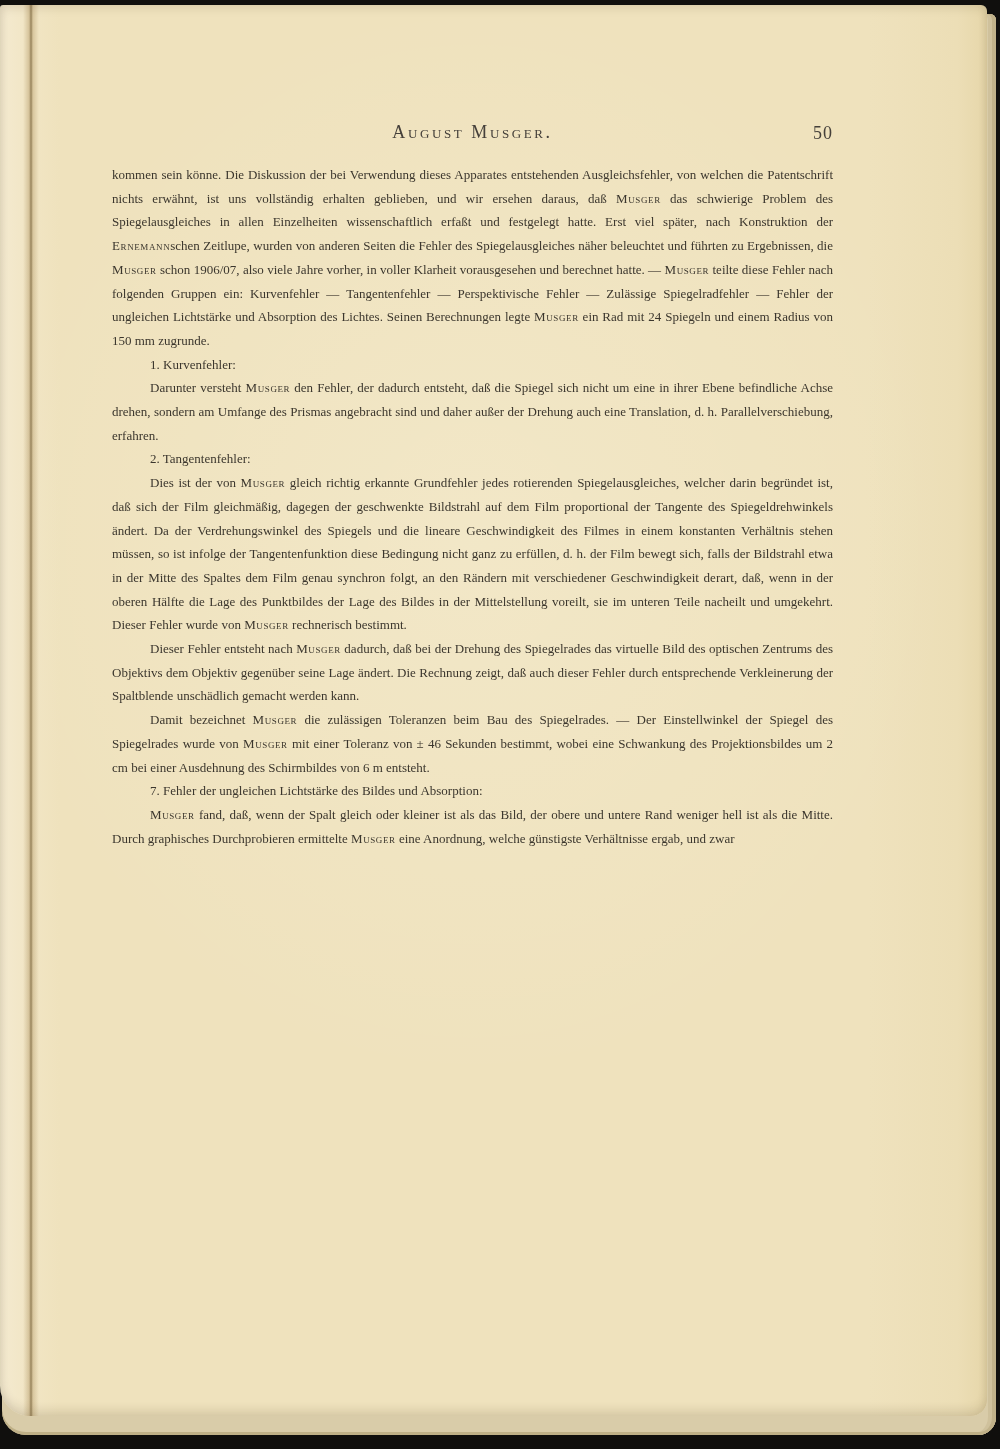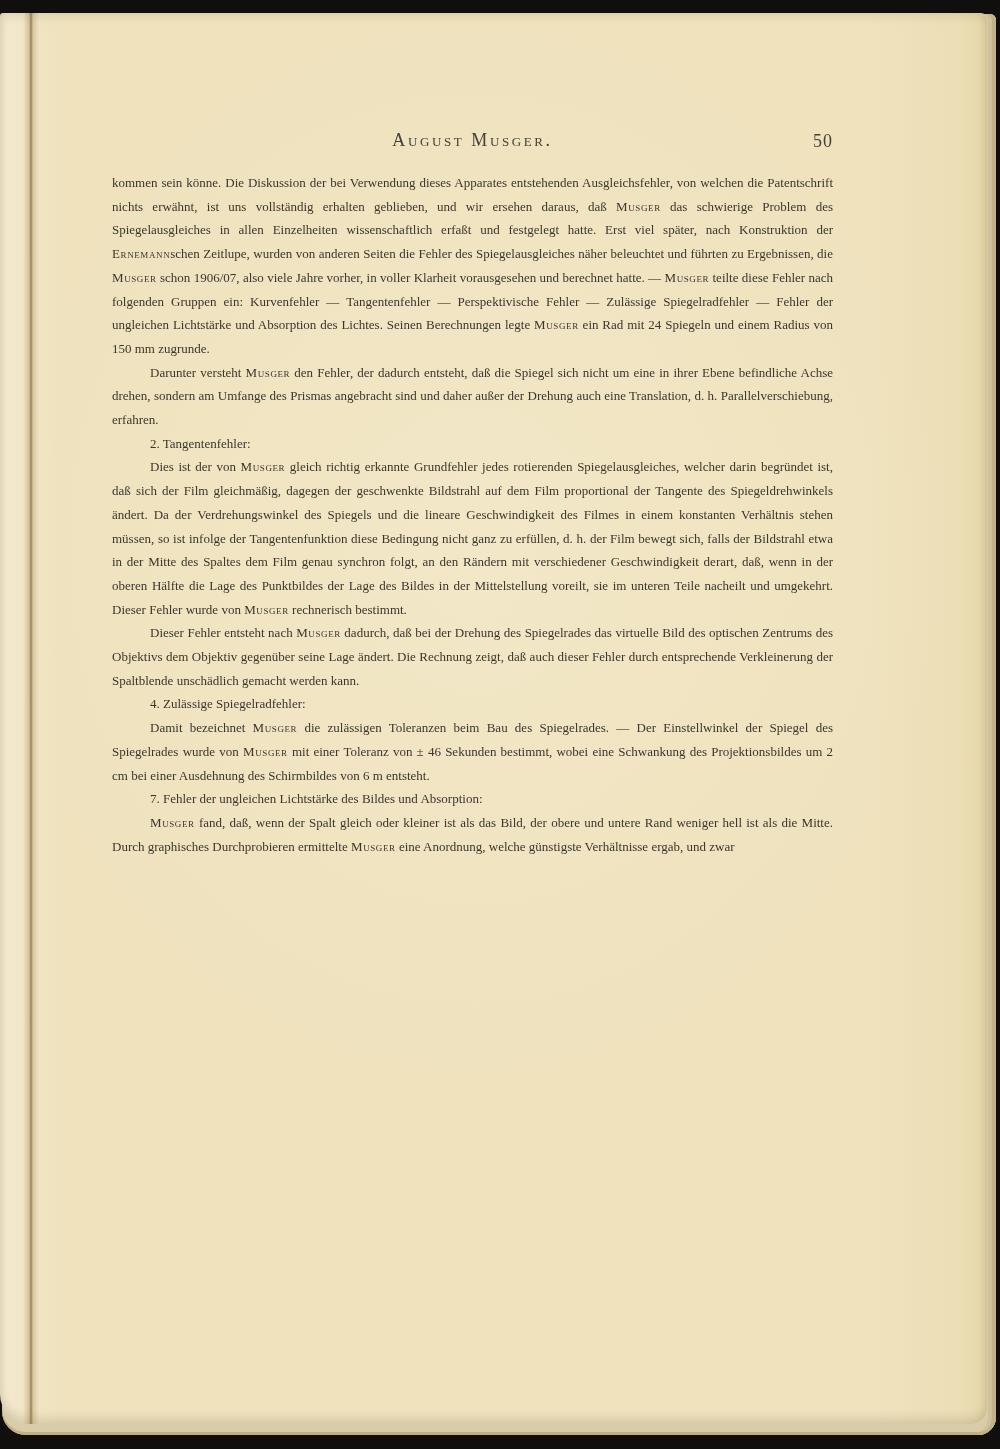--- a/index.html
+++ b/index.html
@@ -12,21 +12,21 @@
   }
   
   .under-pages{
     position:absolute;top:14px;left:2px;width:994px;height:1421px;
     background:#d9cca9;
     border-radius:4px 6px 18px 24px;
     box-shadow:inset -4px 0 0 #c0b189, inset 0 -3px 0 #bfb087, inset -8px 0 0 #cfc19c;
   }
   
   .page{
-    position:absolute;top:13px;left:0;width:987px;height:1411px;
+    position:absolute;top:5px;left:0;width:987px;height:1411px;
     background:
       radial-gradient(ellipse 70% 55% at 48% 38%, rgba(255,252,240,0.20), rgba(0,0,0,0) 70%),
       linear-gradient(90deg, #f4ead0 0px, #f1e5c4 30px, #efe2bd 60px, #efe2bd 88%, #ecdeb6 97%, #e6d6a9 100%),
       #efe2bd;
     border-radius:3px 6px 16px 30px;
     box-shadow:inset 0 4px 8px rgba(60,45,15,0.10), inset 0 -6px 10px rgba(60,45,15,0.12);
   }
   
   .crease{
     position:absolute;top:0;left:23px;width:16px;height:100%;
@@ -78,24 +78,24 @@
   <div class="under-pages"></div>
   <div class="page">
     <div class="crease"></div>
     <div class="content">
       <div class="header">
         <span class="title">August Musger.</span>
         <span class="pagenum">50</span>
       </div>
       <div class="prose">
         <p class="first">kommen sein könne. Die Diskussion der bei Verwendung dieses Apparates entstehenden Ausgleichsfehler, von welchen die Patentschrift nichts erwähnt, ist uns vollständig erhalten geblieben, und wir ersehen daraus, daß <span class="sc">Musger</span> das schwierige Problem des Spiegelausgleiches in allen Einzelheiten wissenschaftlich erfaßt und festgelegt hatte. Erst viel später, nach Konstruktion der <span class="sc">Ernemann</span>schen Zeitlupe, wurden von anderen Seiten die Fehler des Spiegelausgleiches näher beleuchtet und führten zu Ergebnissen, die <span class="sc">Musger</span> schon 1906/07, also viele Jahre vorher, in voller Klarheit vorausgesehen und berechnet hatte. — <span class="sc">Musger</span> teilte diese Fehler nach folgenden Gruppen ein: Kurvenfehler — Tangentenfehler — Perspektivische Fehler — Zulässige Spiegelradfehler — Fehler der ungleichen Lichtstärke und Absorption des Lichtes. Seinen Berechnungen legte <span class="sc">Musger</span> ein Rad mit 24 Spiegeln und einem Radius von 150 mm zugrunde.</p>
+        <p>1. Kurvenfehler:</p>
         <p>Darunter versteht <span class="sc">Musger</span> den Fehler, der dadurch entsteht, daß die Spiegel sich nicht um eine in ihrer Ebene befindliche Achse drehen, sondern am Umfange des Prismas angebracht sind und daher außer der Drehung auch eine Translation, d. h. Parallelverschiebung, erfahren.</p>
         <p>2. Tangentenfehler:</p>
         <p>Dies ist der von <span class="sc">Musger</span> gleich richtig erkannte Grundfehler jedes rotierenden Spiegelausgleiches, welcher darin begründet ist, daß sich der Film gleichmäßig, dagegen der geschwenkte Bildstrahl auf dem Film proportional der Tangente des Spiegeldrehwinkels ändert. Da der Verdrehungswinkel des Spiegels und die lineare Geschwindigkeit des Filmes in einem konstanten Verhältnis stehen müssen, so ist infolge der Tangentenfunktion diese Bedingung nicht ganz zu erfüllen, d. h. der Film bewegt sich, falls der Bildstrahl etwa in der Mitte des Spaltes dem Film genau synchron folgt, an den Rändern mit verschiedener Geschwindigkeit derart, daß, wenn in der oberen Hälfte die Lage des Punktbildes der Lage des Bildes in der Mittelstellung voreilt, sie im unteren Teile nacheilt und umgekehrt. Dieser Fehler wurde von <span class="sc">Musger</span> rechnerisch bestimmt.</p>
         <p>Dieser Fehler entsteht nach <span class="sc">Musger</span> dadurch, daß bei der Drehung des Spiegelrades das virtuelle Bild des optischen Zentrums des Objektivs dem Objektiv gegenüber seine Lage ändert. Die Rechnung zeigt, daß auch dieser Fehler durch entsprechende Verkleinerung der Spaltblende unschädlich gemacht werden kann.</p>
-        <p>4. Zulässige Spiegelradfehler:</p>
         <p>Damit bezeichnet <span class="sc">Musger</span> die zulässigen Toleranzen beim Bau des Spiegelrades. — Der Einstellwinkel der Spiegel des Spiegelrades wurde von <span class="sc">Musger</span> mit einer Toleranz von ± 46 Sekunden bestimmt, wobei eine Schwankung des Projektionsbildes um 2 cm bei einer Ausdehnung des Schirmbildes von 6 m entsteht.</p>
         <p>7. Fehler der ungleichen Lichtstärke des Bildes und Absorption:</p>
         <p><span class="sc">Musger</span> fand, daß, wenn der Spalt gleich oder kleiner ist als das Bild, der obere und untere Rand weniger hell ist als die Mitte. Durch graphisches Durchprobieren ermittelte <span class="sc">Musger</span> eine Anordnung, welche günstigste Verhältnisse ergab, und zwar</p>
       </div>
     </div>
   </div>
 </div>
 
 </body></html>

